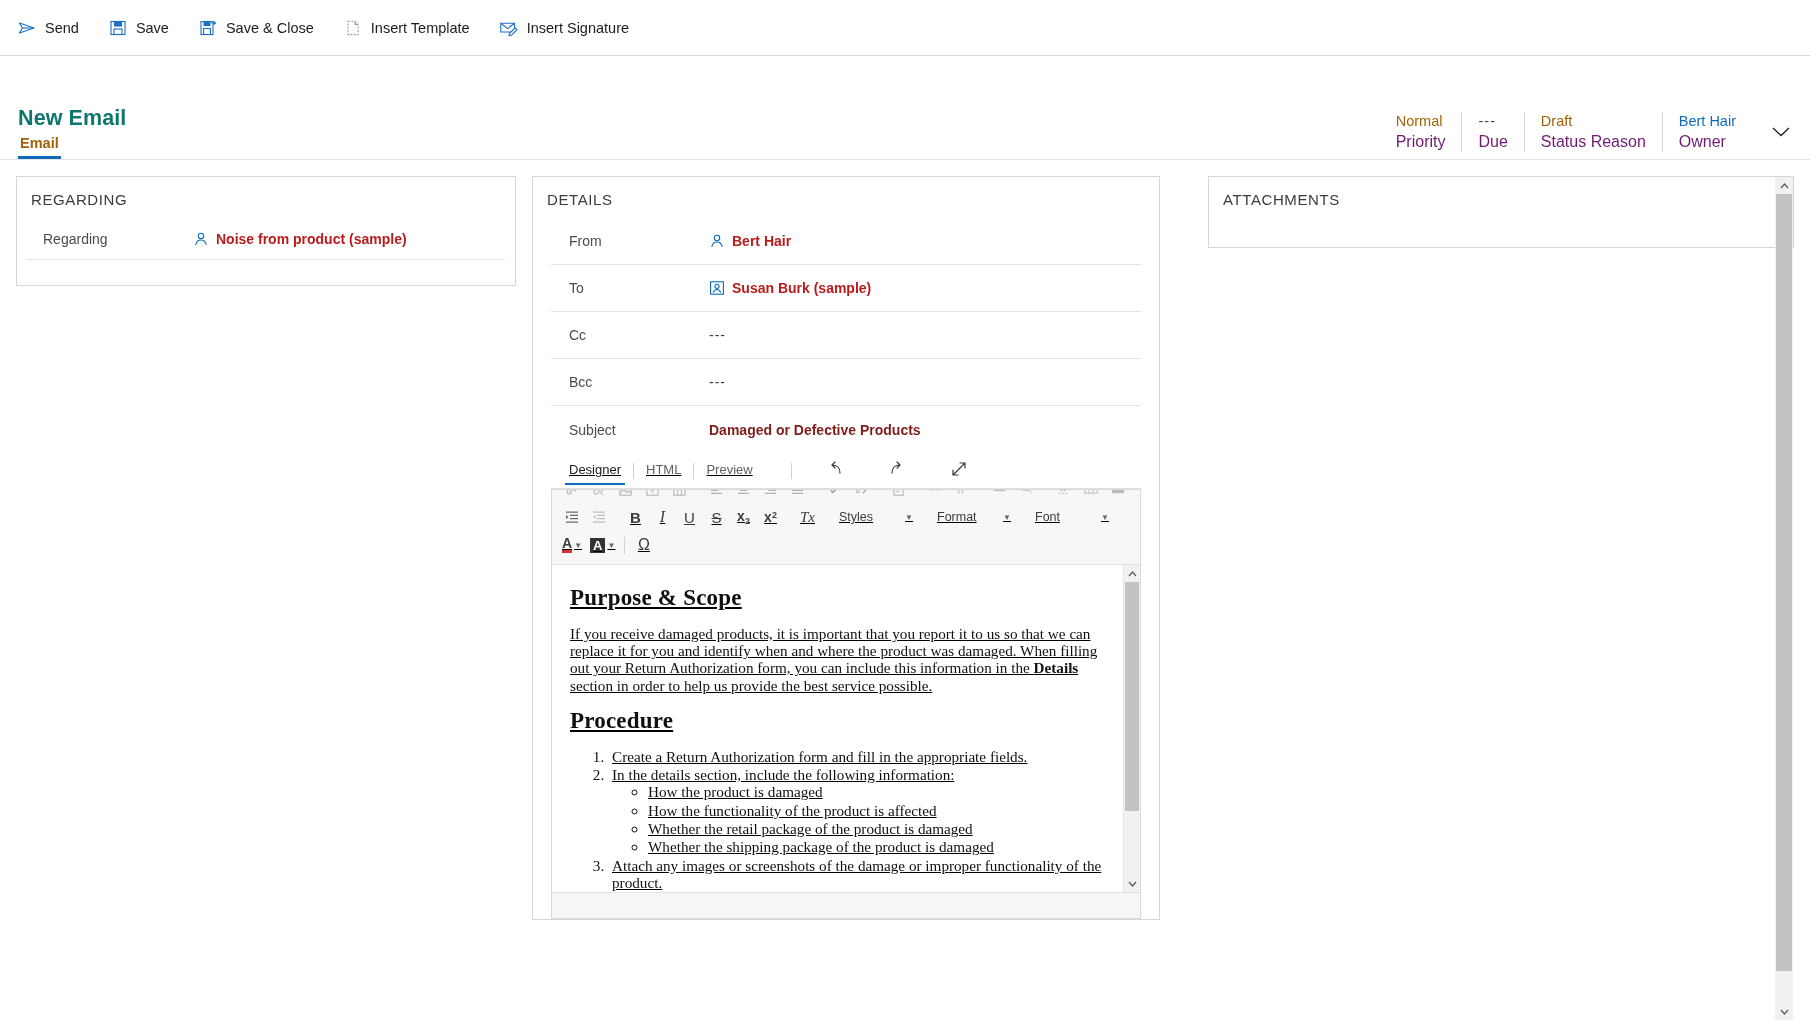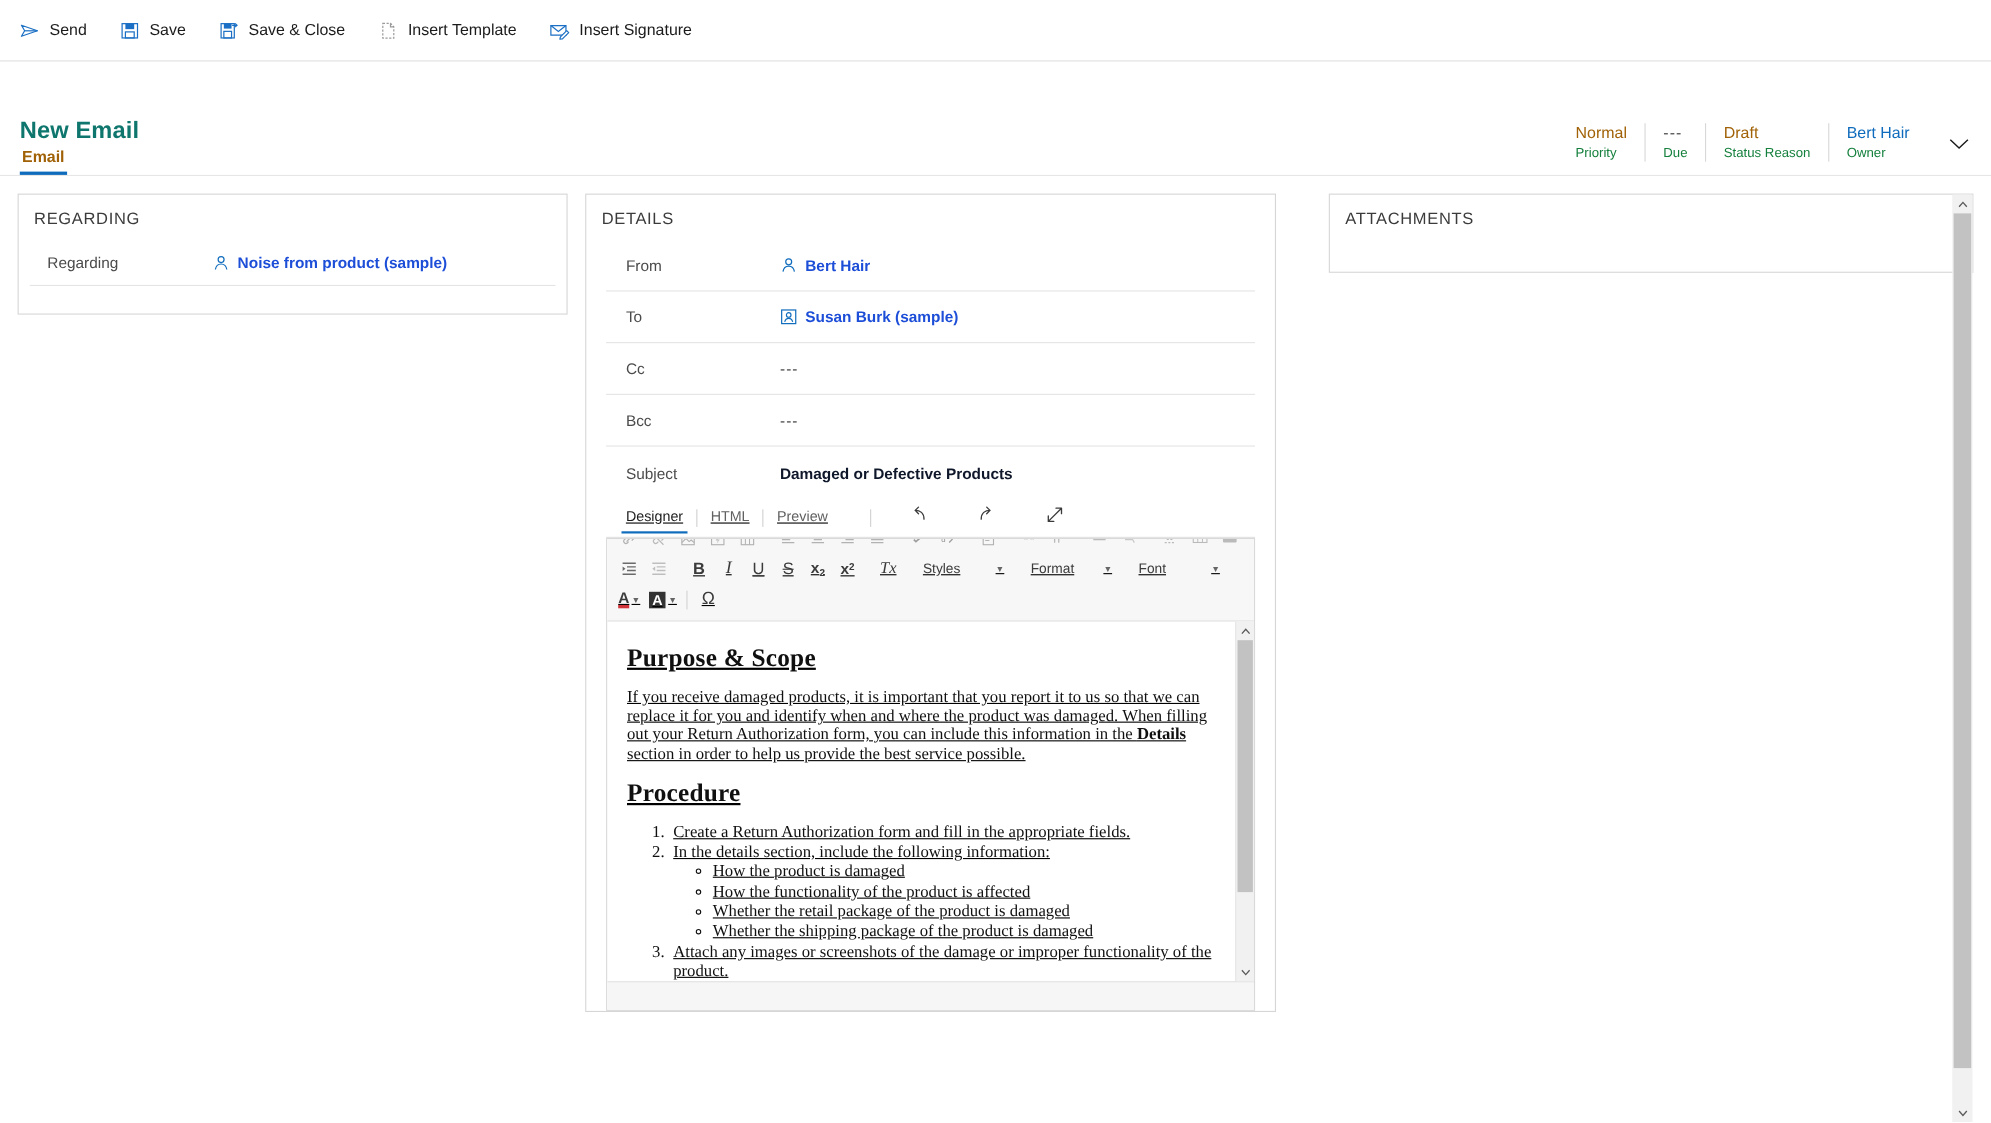--- a/index.html
+++ b/index.html
@@ -78,21 +78,21 @@
     padding: 0 16px;
     border-left: 1px solid #d8d8d8;
     text-align: left;
     line-height: 1.25;
     white-space: nowrap;
   }
   .stat:first-child { border-left: none; }
   .stat .v { font-size: 14.5px; font-weight: 400; color: #a16207; }
   .stat .v.link { color: #0f6cbd; font-weight: 400; }
   .stat .v.dim { color: #4a4a4a; font-weight: 400; letter-spacing: 1px; }
-  .stat .l { font-size: 12px; color: #15803d; margin-top: 2px; }
+  .stat .l { font-size: 16px; color: #701a75; margin-top: 2px; }
   .hdr-chevron {
     position: absolute;
     right: 14px; top: 62px;
     width: 30px; height: 30px;
     display: flex; align-items: center; justify-content: center;
     cursor: pointer;
     color: #1b1b1b;
   }
 
   
@@ -130,26 +130,26 @@
   }
   .field-row.last { border-bottom: 1px solid #e4e4e4; }
   .field-label {
     width: 150px;
     flex: 0 0 150px;
     font-size: 14px;
     color: #4b4b4b;
   }
   .field-value {
     font-size: 14px;
-    color: #0f172a;
+    color: #7f1d1d;
     display: flex;
     align-items: center;
     gap: 7px;
   }
-  .field-value.link { color: #1d4ed8; font-weight: 600; cursor: pointer; }
+  .field-value.link { color: #b91c1c; font-weight: 600; cursor: pointer; }
   .field-value.bold { font-weight: 700; }
   .field-value.empty { color: #3b3b3b; letter-spacing: 1px; }
   .lookup-ic { width: 16px; height: 16px; display: inline-flex; color: #0f6cbd; }
 
   
   .col-mid { width: 628px; flex: 0 0 628px; }
   .details-card { display: flex; flex-direction: column; }
   .details-rows { padding-bottom: 0; }
   .details-rows .field-row { margin: 0 18px; padding: 0 0 0 18px; min-height: 47px; }
   .details-rows .field-row .field-label { flex: 0 0 140px; width: 140px; }

